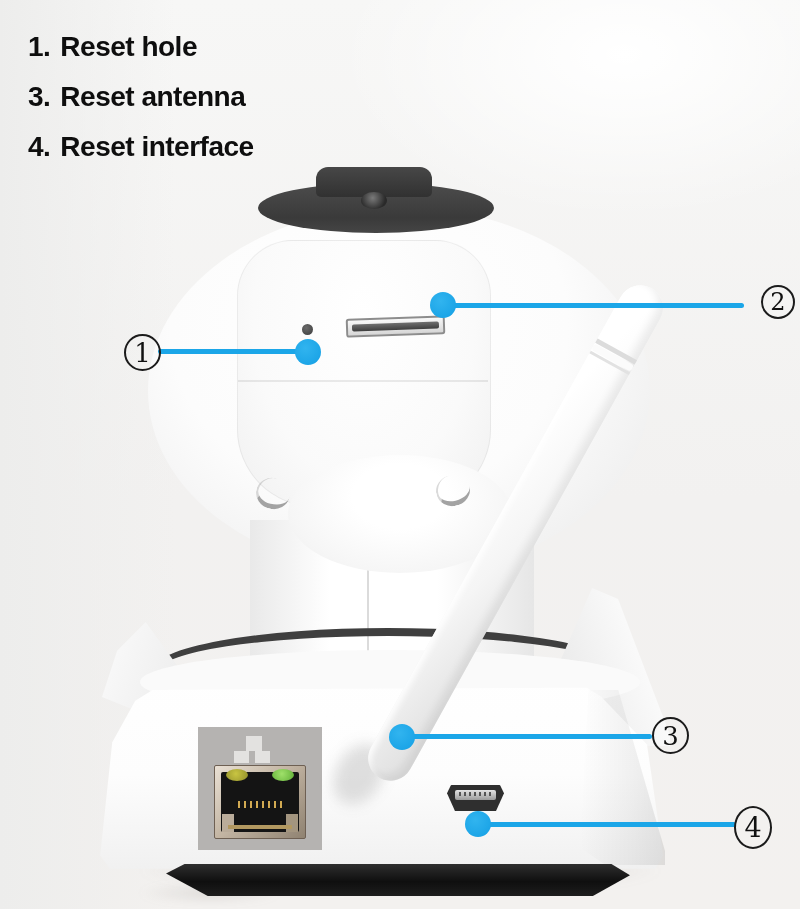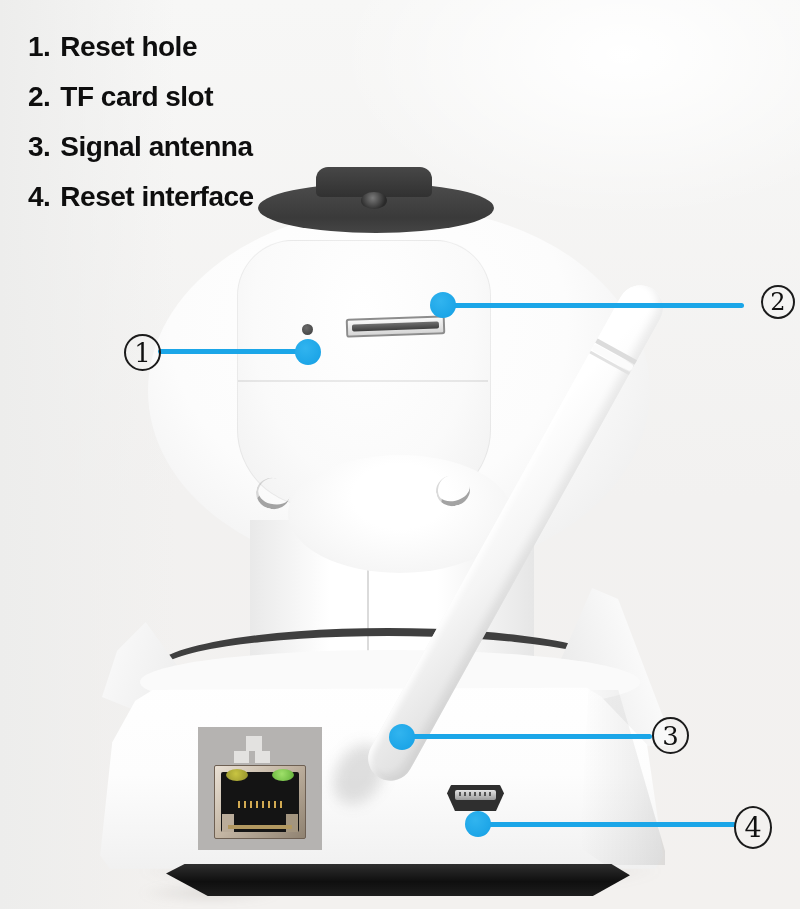--- a/index.html
+++ b/index.html
@@ -141,24 +141,21 @@
 </head>
 <body>
 
 <div id="stage">
 
   <div class="abs legend">
     <div class="legend-row">
       <span class="legend-num">1.</span><span>Reset hole</span>
     </div>
     <div class="legend-row">
-      <span class="legend-num">2.</span><span>TF card slot</span>
-    </div>
-    <div class="legend-row">
-      <span class="legend-num">3.</span><span>Signal antenna</span>
+      <span class="legend-num">3.</span><span>Reset antenna</span>
     </div>
     <div class="legend-row">
       <span class="legend-num">4.</span><span>Reset interface</span>
     </div>
   </div>
 
   <div class="abs floor-shadow"></div>
   <div class="abs floor-shadow2"></div>
 
   <div class="abs head-main"></div>

